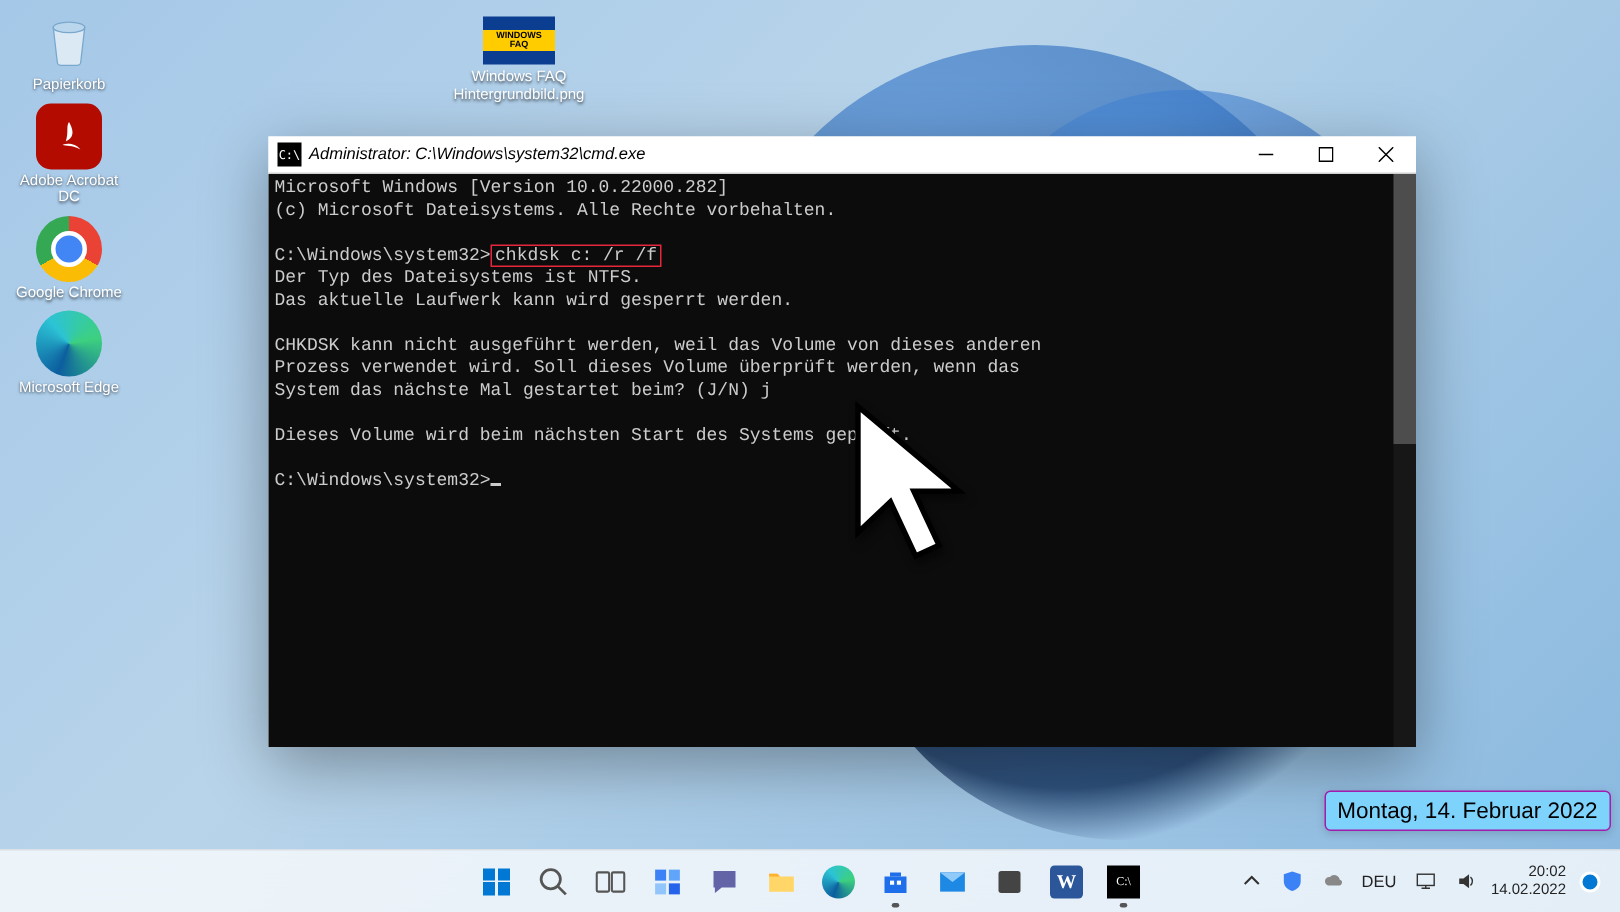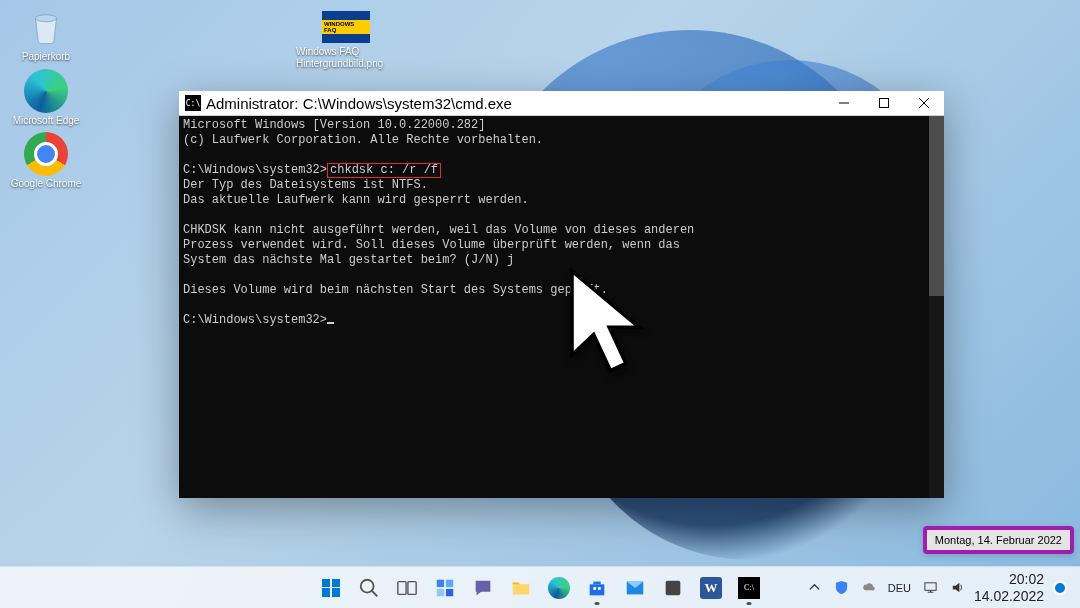--- a/index.html
+++ b/index.html
@@ -12,46 +12,46 @@
 .desktop-icons { position: absolute; top: 5px; left: 8px; }
 .dicon { width: 76px; text-align: center; margin-bottom: 6px; cursor: pointer; }
 .dicon .img { width: 44px; height: 44px; margin: 0 auto 2px; border-radius: 6px; display: flex; align-items: center; justify-content: center; font-size: 26px; }
 .dicon .lbl { color: #fff; font-size: 10px; text-shadow: 0 1px 2px rgba(0,0,0,.7); line-height: 1.15; word-wrap: break-word; }
 .bin .img { background: transparent; }
 .bin svg { width: 42px; height: 42px; }
 .acrobat .img { background: #b30b00; color: #fff; font-weight: 700; border-radius: 10px; }
 .chrome .img { background: conic-gradient(#ea4335 0 120deg, #fbbc05 120deg 240deg, #34a853 240deg 360deg); border-radius: 50%; position: relative; }
 .chrome .img::after { content: ''; position: absolute; width: 18px; height: 18px; border-radius: 50%; background: #4285f4; border: 3px solid #fff; left: 50%; top: 50%; transform: translate(-50%,-50%); }
 .edge .img { background: conic-gradient(from 200deg, #0c5e9e, #2cc3d5, #3dd07f, #0c5e9e); border-radius: 50%; }
-.wfile { position: absolute; left: 296px; top: 5px; width: 100px; text-align: left; cursor: pointer; }
+.wfile { position: absolute; left: 296px; top: 5px; width: 100px; text-align: center; cursor: pointer; }
 .wfile .thumb { width: 48px; height: 32px; background: #0b3d91; margin: 6px auto 3px; display: flex; align-items: center; justify-content: center; }
 .wfile .thumb span { background: #ffcc00; color: #000; font-size: 6px; padding: 1px 2px; font-weight: 700; }
 .wfile .lbl { color: #fff; font-size: 10px; text-shadow: 0 1px 2px rgba(0,0,0,.7); line-height: 1.15; }
 .cmdwin { position: absolute; left: 179px; top: 91px; width: 765px; height: 407px; background: #fff; box-shadow: 0 12px 40px rgba(0,0,0,.35); display: flex; flex-direction: column; }
 .titlebar { height: 25px; background: #fff; display: flex; align-items: center; border-bottom: 1px solid #d0d0d0; }
 .titlebar .cicon { width: 16px; height: 16px; margin: 0 5px 0 6px; background: #000; color: #fff; font-size: 8px; display: flex; align-items: center; justify-content: center; font-family: Consolas, monospace; }
-.titlebar .ttext { font-size: 15px; color: #000; flex: 1; }
+.titlebar .ttext { font-size: 11px; color: #000; flex: 1; font-style: italic; }
 .wbtn { width: 40px; height: 25px; display: flex; align-items: center; justify-content: center; cursor: pointer; }
 .wbtn svg { width: 10px; height: 10px; }
 .console { flex: 1; background: #0c0c0c; font-family: Consolas, 'Courier New', monospace; font-size: 12px; line-height: 15px; color: #ccc; padding: 2px 4px; position: relative; white-space: pre; }
 .console .scrollbar { position: absolute; right: 0; top: 0; width: 15px; height: 100%; background: #171717; }
 .console .thumb { width: 15px; background: #4d4d4d; position: absolute; right: 0; top: 0; height: 180px; }
 .hl { display: inline-block; border: 1px solid #e6263a; padding: 0 2px; margin: -1px 0; line-height: 13px; }
 .cursor { display: inline-block; width: 7px; height: 2px; background: #ccc; vertical-align: -1px; }
 .bigcursor { position: absolute; left: 560px; top: 265px; pointer-events: none; }
 .bigcursor svg { width: 120px; height: 120px; filter: drop-shadow(2px 4px 3px rgba(0,0,0,.5)); }
-.datebubble { position: absolute; right: 6px; bottom: 54px; background: #e5e5e5; border: 4px solid #a21caf; border-radius: 4px; font-size: 11px; padding: 4px 8px; box-shadow: 0 2px 6px rgba(0,0,0,.15); }
+.datebubble { position: absolute; right: 6px; bottom: 54px; background: #7dd3fc; border: 1px solid #a21caf; border-radius: 4px; font-size: 15px; padding: 4px 8px; box-shadow: 0 2px 6px rgba(0,0,0,.15); }
 .taskbar { position: absolute; left: 0; right: 0; bottom: 0; height: 42px; background: rgba(248,250,252,.82); backdrop-filter: blur(20px); border-top: 1px solid rgba(0,0,0,.08); display: flex; align-items: center; }
 .tb-center { position: absolute; left: 50%; transform: translateX(-50%); display: flex; gap: 2px; }
 .tb-item { width: 36px; height: 36px; border-radius: 4px; display: flex; align-items: center; justify-content: center; cursor: pointer; position: relative; }
 .tb-item.active::after { content: ''; position: absolute; bottom: 1px; left: 50%; transform: translateX(-50%); width: 5px; height: 3px; background: #555; border-radius: 2px; }
 .tb-item svg, .tb-item .ic { width: 22px; height: 22px; }
 .systray { margin-left: auto; display: flex; align-items: center; gap: 6px; padding-right: 10px; font-size: 11px; color: #222; }
 .systray .sitem { display: flex; align-items: center; justify-content: center; cursor: pointer; height: 36px; padding: 0 3px; }
-.systray .clock { text-align: right; line-height: 1.15; font-size: 14px; cursor: pointer; }
+.systray .clock { text-align: right; line-height: 1.15; font-size: 10px; cursor: pointer; }
 .systray svg { width: 15px; height: 15px; }
 .win-logo { display: grid; grid-template: 1fr 1fr / 1fr 1fr; gap: 1.5px; width: 18px; height: 18px; }
 .win-logo div { background: #0078d4; }
 .notif { width: 14px; height: 14px; border-radius: 50%; background: #0078d4; border: 2px solid #fff; }
 </style>
 </head>
 <body>
 
 <div class="wallpaper">
   <div class="bloom b1"></div>
@@ -62,27 +62,35 @@
 <div class="desktop-icons">
   <div class="dicon bin">
     <div class="img">
       <svg viewBox="0 0 48 48">
           <path fill="#dbe9f5" stroke="#7aa8cc" d="M12 14h24l-3 26a3 3 0 0 1-3 3H18a3 3 0 0 1-3-3z"></path>
           <ellipse cx="24" cy="14" rx="12" ry="4" fill="#b9d6ec" stroke="#7aa8cc"></ellipse>
         </svg>
     </div>
     <div class="lbl">Papierkorb</div>
   </div>
+  <div class="dicon acrobat">
+    <div class="img">
+        <svg viewBox="0 0 24 24" width="26" height="26">
+          <path fill="#fff" d="M12 3c4 7 2 10-2 12 2-6 0-9 2-12zm-4 14c3-1 8-1 11 3-5-3-9-2-11-3z"></path>
+        </svg>
+      </div>
+    <div class="lbl">Adobe Acrobat DC</div>
+  </div>
+  <div class="dicon chrome">
+    <div class="img"></div>
+    <div class="lbl">Google Chrome</div>
+  </div>
   <div class="dicon edge">
     <div class="img"></div>
     <div class="lbl">Microsoft Edge</div>
-  </div>
-  <div class="dicon chrome">
-    <div class="img"></div>
-    <div class="lbl">Google Chrome</div>
   </div>
 </div>
 
 <div class="wfile">
   <div class="thumb">
       <span>WINDOWS FAQ</span>
     </div>
   <div class="lbl">Windows FAQ Hintergrundbild.png</div>
 </div>
 
@@ -100,21 +108,21 @@
           <rect x=".5" y=".5" width="9" height="9" fill="none" stroke="#000"></rect>
         </svg>
       </div>
     <div class="wbtn close">
         <svg viewBox="0 0 10 10">
           <path stroke="#000" d="M0 0l10 10M10 0L0 10"></path>
         </svg>
       </div>
   </div>
   <div class="console"><span>Microsoft Windows [Version 10.0.22000.282]</span>
-<span>(c) Laufwerk Corporation. Alle Rechte vorbehalten.</span>
+<span>(c) Microsoft Dateisystems. Alle Rechte vorbehalten.</span>
 
 <span>C:\Windows\system32&gt;</span><span class="hl">chkdsk c: /r /f</span>
 <span>Der Typ des Dateisystems ist NTFS.</span>
 <span>Das aktuelle Laufwerk kann wird gesperrt werden.</span>
 
 <span>CHKDSK kann nicht ausgeführt werden, weil das Volume von dieses anderen</span>
 <span>Prozess verwendet wird. Soll dieses Volume überprüft werden, wenn das</span>
 <span>System das nächste Mal gestartet beim? (J/N) j</span>
 
 <span>Dieses Volume wird beim nächsten Start des Systems geprüft.</span>

